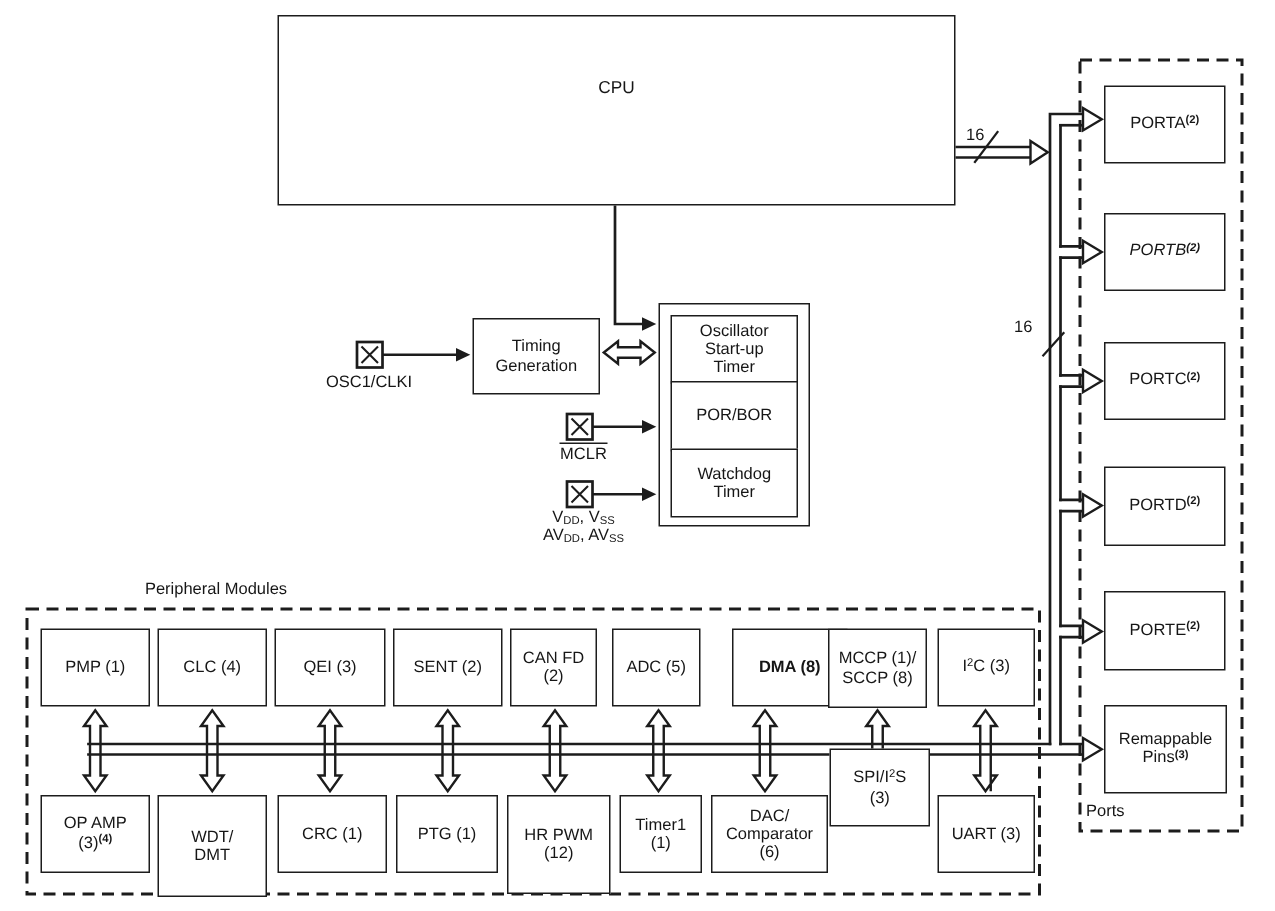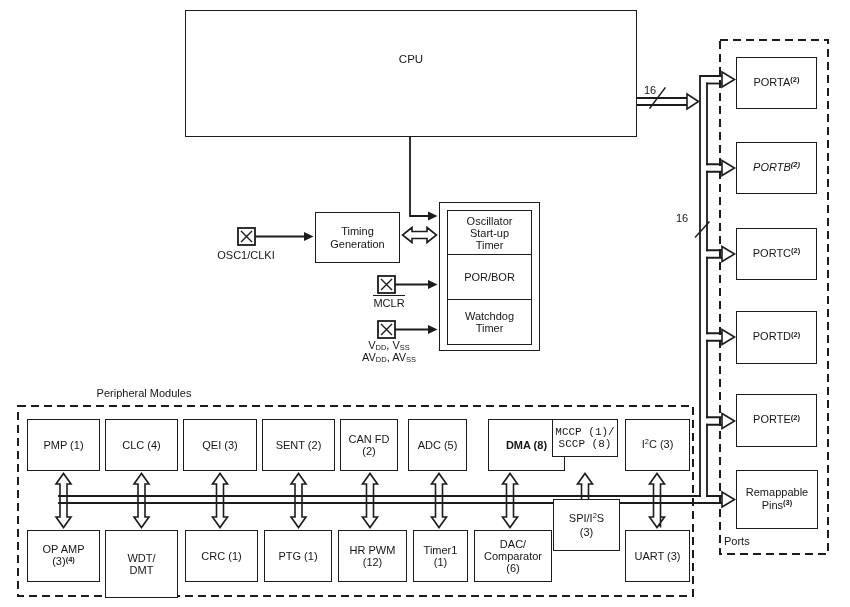--- a/index.html
+++ b/index.html
@@ -155,21 +155,21 @@
   <div class="box" style="left:340px;top:419px;width:58px;height:52px;">
     <span class="ln">CAN FD</span>
     <span class="ln">(2)</span>
     </div>
   <div class="box" style="left:408px;top:419px;width:59px;height:52px;">
     <span>ADC (5)</span>
     </div>
   <div class="box" style="left:488px;top:419px;width:77px;height:52px;font-weight:bold;">
     <span>DMA (8)</span>
     </div>
-  <div class="box" style="left:552px;top:419px;width:66px;height:38px;font-family:Liberation Mono, monospace;">
+  <div class="box" style="left:552px;top:419px;width:66px;height:53px;">
     <span class="ln">MCCP (1)/</span>
     <span class="ln">SCCP (8)</span>
     </div>
   <div class="box" style="left:625px;top:419px;width:65px;height:52px;">
     <span class="ln"><span>I</span><span class="sup">2</span><span>C (3)</span></span>
     </div>
 
   <div class="box" style="left:27px;top:530px;width:73px;height:52px;">
     <span class="ln">OP AMP</span>
     <span class="ln"><span>(3)</span><span class="sup note">(4)</span></span>
@@ -177,21 +177,21 @@
   <div class="box" style="left:105px;top:530px;width:73px;height:68px;">
     <span class="ln">WDT/</span>
     <span class="ln">DMT</span>
     </div>
   <div class="box" style="left:185px;top:530px;width:73px;height:52px;">
     <span>CRC (1)</span>
     </div>
   <div class="box" style="left:264px;top:530px;width:68px;height:52px;">
     <span>PTG (1)</span>
     </div>
-  <div class="box" style="left:338px;top:530px;width:69px;height:52px;">
+  <div class="box" style="left:338px;top:530px;width:69px;height:66px;">
     <span class="ln">HR PWM</span>
     <span class="ln">(12)</span>
     </div>
   <div class="box" style="left:413px;top:530px;width:55px;height:52px;">
     <span class="ln">Timer1</span>
     <span class="ln">(1)</span>
     </div>
   <div class="box" style="left:474px;top:530px;width:78px;height:52px;line-height:12px;">
     <span class="ln">DAC/</span>
     <span class="ln">Comparator</span>

